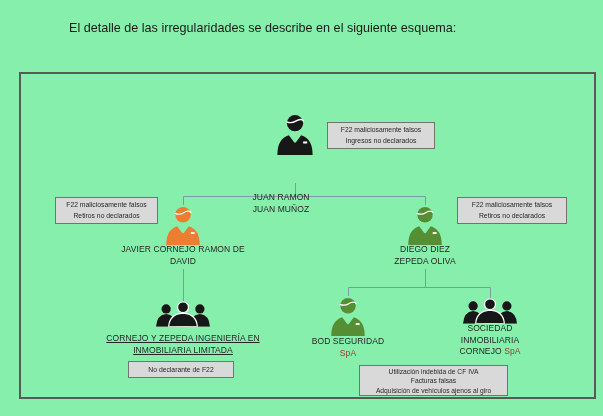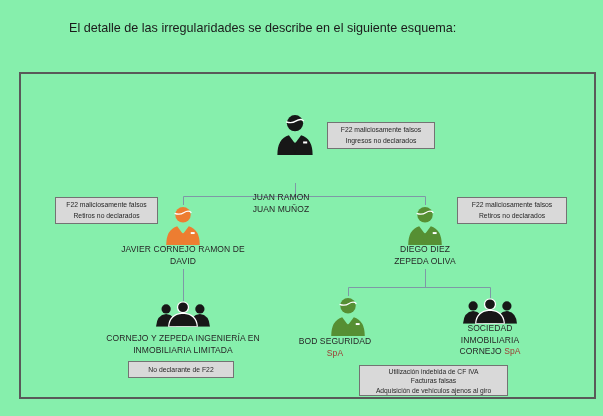--- a/index.html
+++ b/index.html
@@ -22,23 +22,23 @@
   .ann-right{left:457px;top:197px;width:110px;height:27px;}
   .ann-bl{left:128px;top:361px;width:106px;height:17px;}
   .ann-bottom{left:359px;top:365px;width:149px;height:31px;}
   .icon-top{left:273px;top:113px;width:44px;height:42px;color:#171717;}
   .nm-top{left:201px;top:152px;width:160px;margin-top:40px;}
   .icon-left{left:162px;top:205px;width:42px;height:40px;color:#ED7D31;}
   .nm-left{left:103px;top:244px;width:160px;}
   .icon-right{left:404px;top:205px;width:42px;height:40px;color:#568F33;}
   .nm-right{left:345px;top:244px;width:160px;}
   .icon-bl{left:156px;top:301px;width:54px;height:26px;color:#171717;}
-  .nm-bl{left:88px;top:333px;width:190px;}
+  .nm-bl{left:88px;top:333px;width:190px;text-decoration:underline;}
   .icon-bm{left:327px;top:296px;width:42px;height:40px;color:#568F33;}
-  .nm-bm{left:275px;top:336px;width:120px;}
+  .nm-bm{left:288px;top:336px;width:120px;}
   .icon-br{left:463px;top:298px;width:54px;height:26px;color:#171717;}
   .nm-br{left:440px;top:323px;width:100px;}
 </style>
 </head>
 <body>
 
 <div class="canvas">
 
   <svg width="0" height="0" style="position:absolute" aria-hidden="true">
     <defs>

